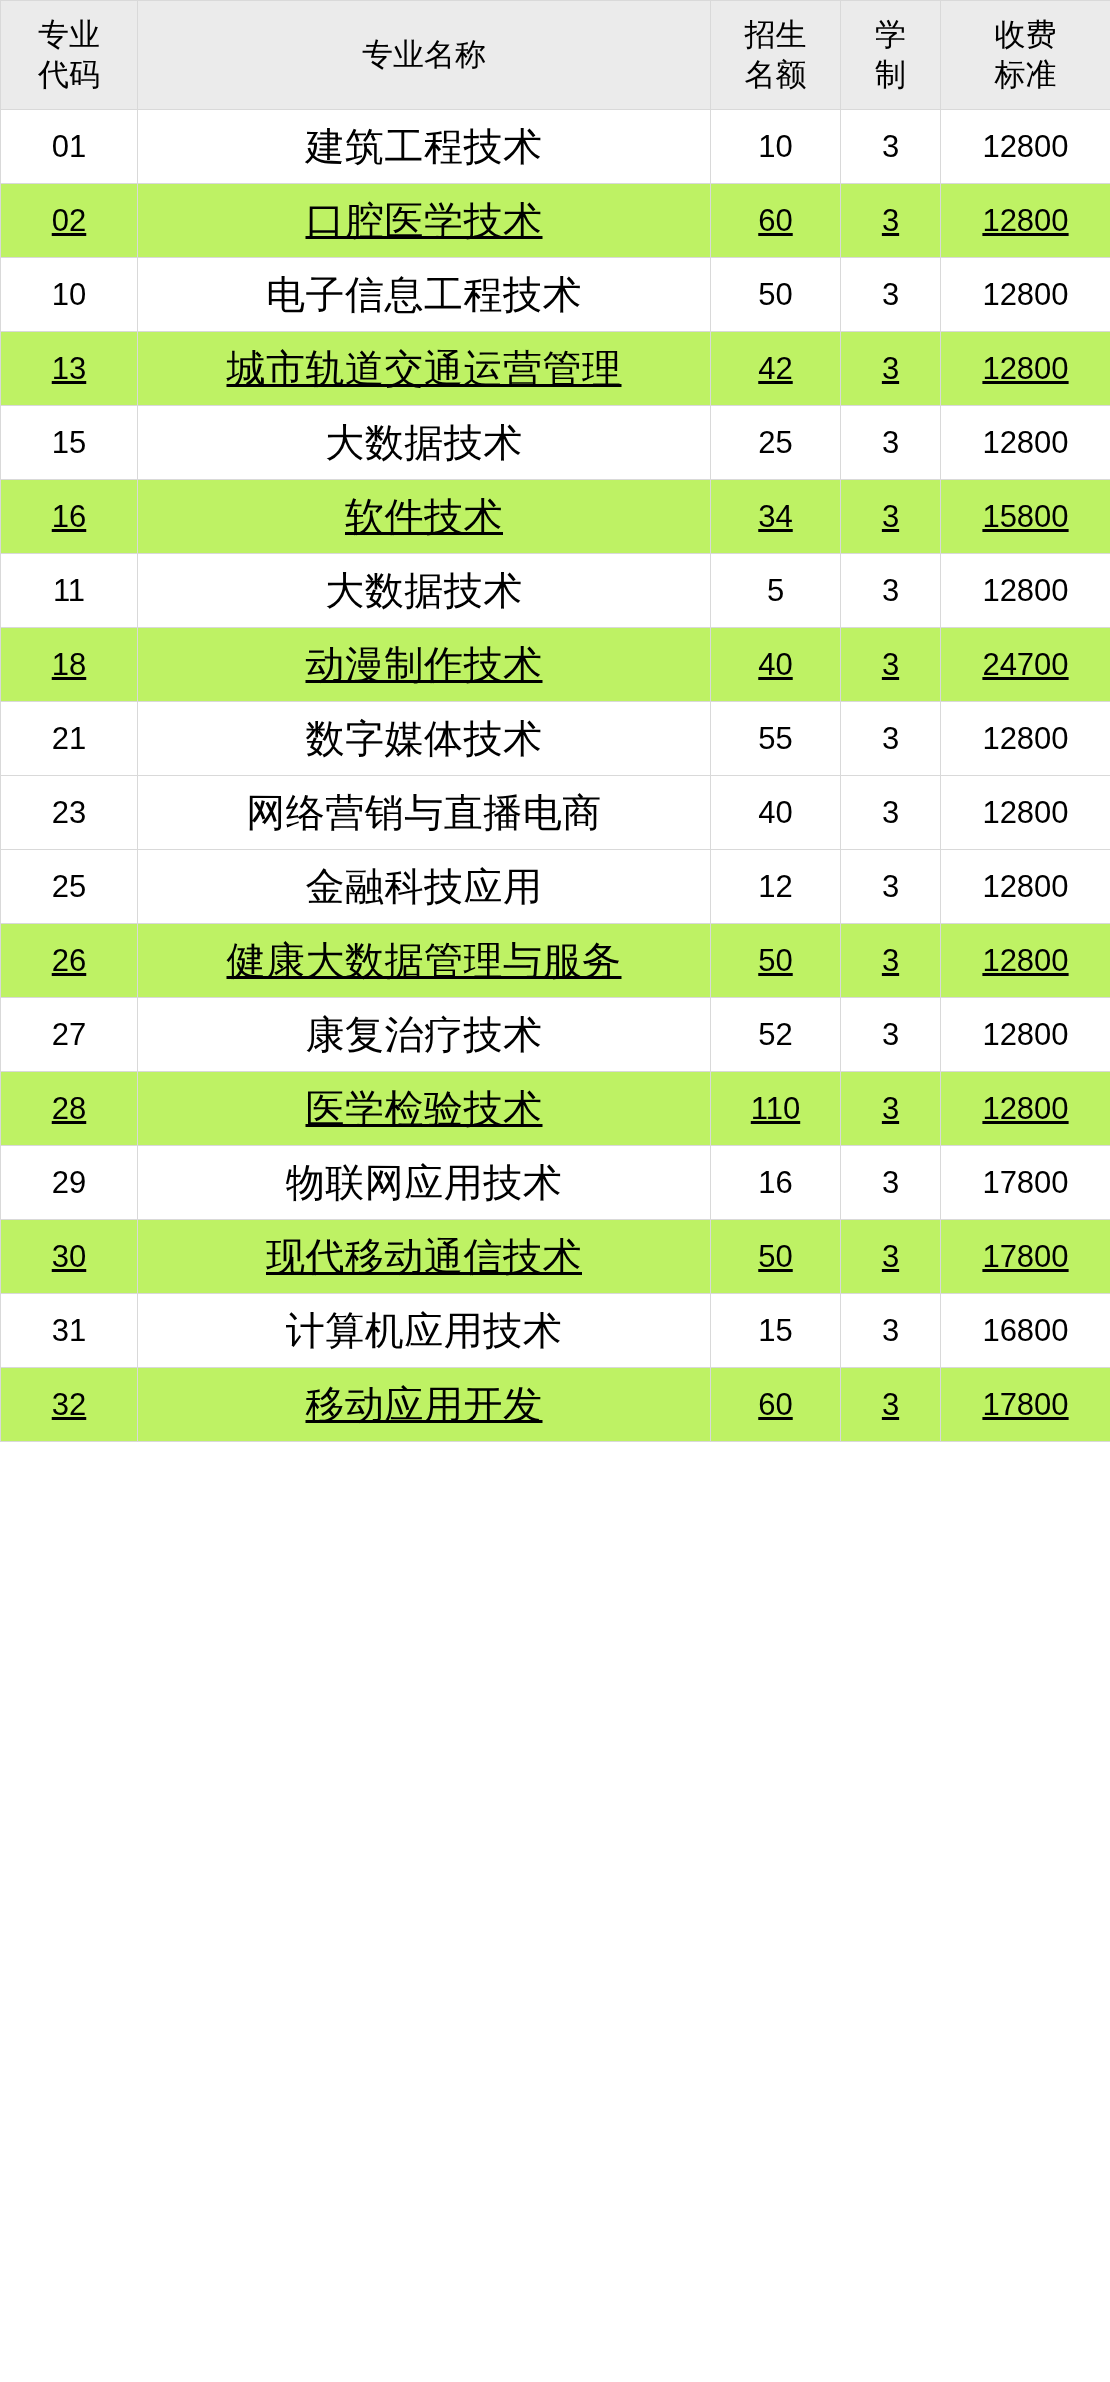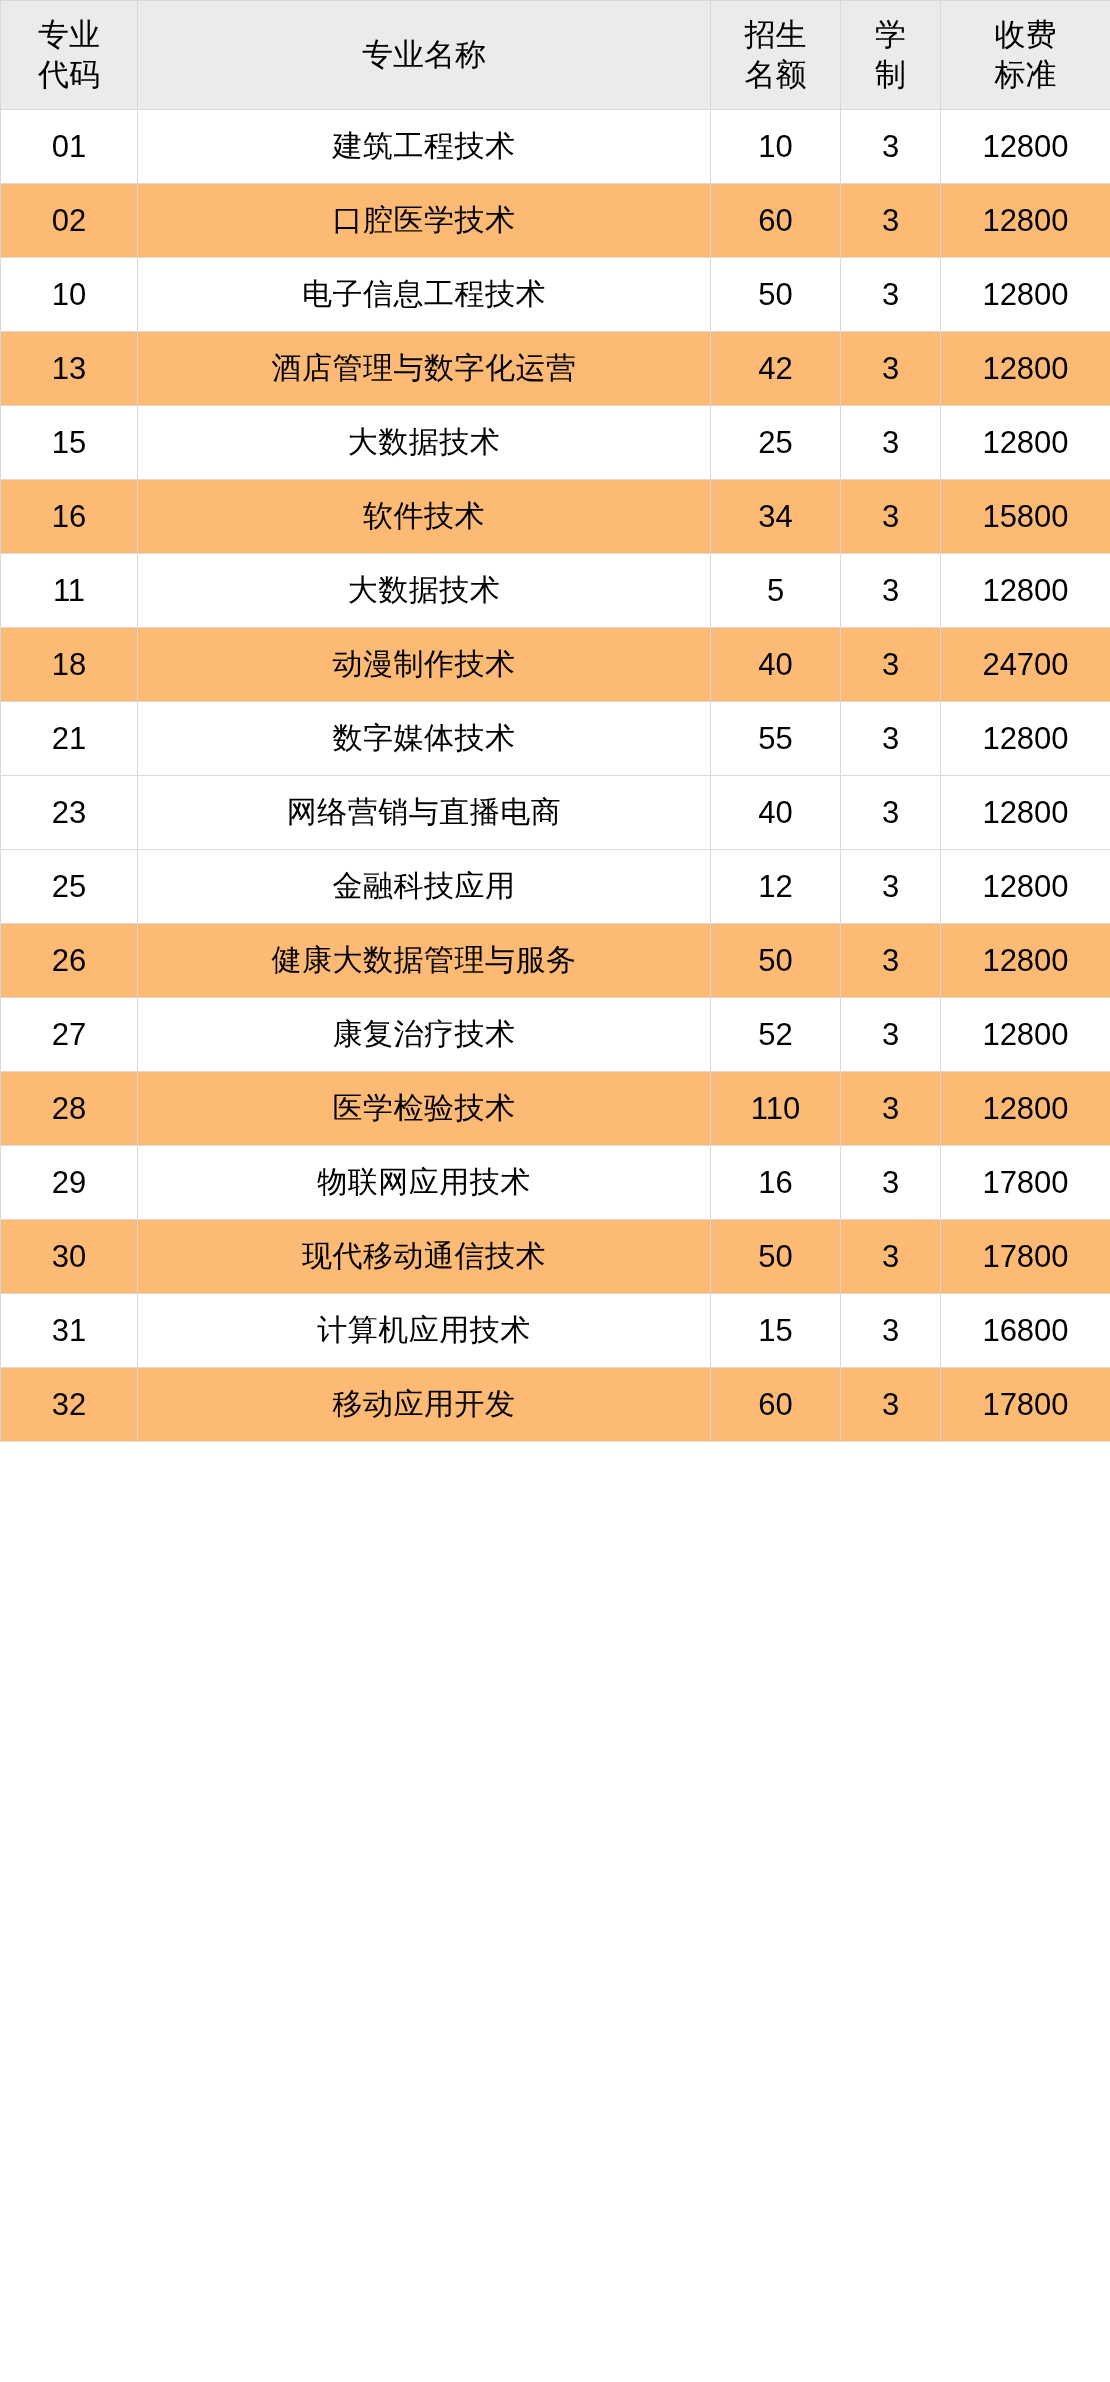--- a/index.html
+++ b/index.html
@@ -44,27 +44,28 @@
   }
   thead th .hdr-line {
     display: block;
   }
   tbody td {
     height: 73px;
     font-size: 31px;
     background: #ffffff;
   }
   tbody tr.alt td {
-    background: #fdba74;
+    background: #bef264;
+    text-decoration: underline;
   }
   td.code, td.quota, td.years, td.fee {
     font-size: 31px;
   }
   td.name {
-    font-size: 30px;
+    font-size: 39px;
     letter-spacing: 0.5px;
   }
 </style>
 </head>
 <body>
 
 <div class="table-wrap">
   <table class="majors-table">
     <colgroup>
       <col class="c-code">
@@ -113,21 +114,21 @@
         </tr>
       <tr>
           <td class="code">10</td>
           <td class="name">电子信息工程技术</td>
           <td class="quota">50</td>
           <td class="years">3</td>
           <td class="fee">12800</td>
         </tr>
       <tr class="alt">
           <td class="code">13</td>
-          <td class="name">酒店管理与数字化运营</td>
+          <td class="name">城市轨道交通运营管理</td>
           <td class="quota">42</td>
           <td class="years">3</td>
           <td class="fee">12800</td>
         </tr>
       <tr>
           <td class="code">15</td>
           <td class="name">大数据技术</td>
           <td class="quota">25</td>
           <td class="years">3</td>
           <td class="fee">12800</td>

